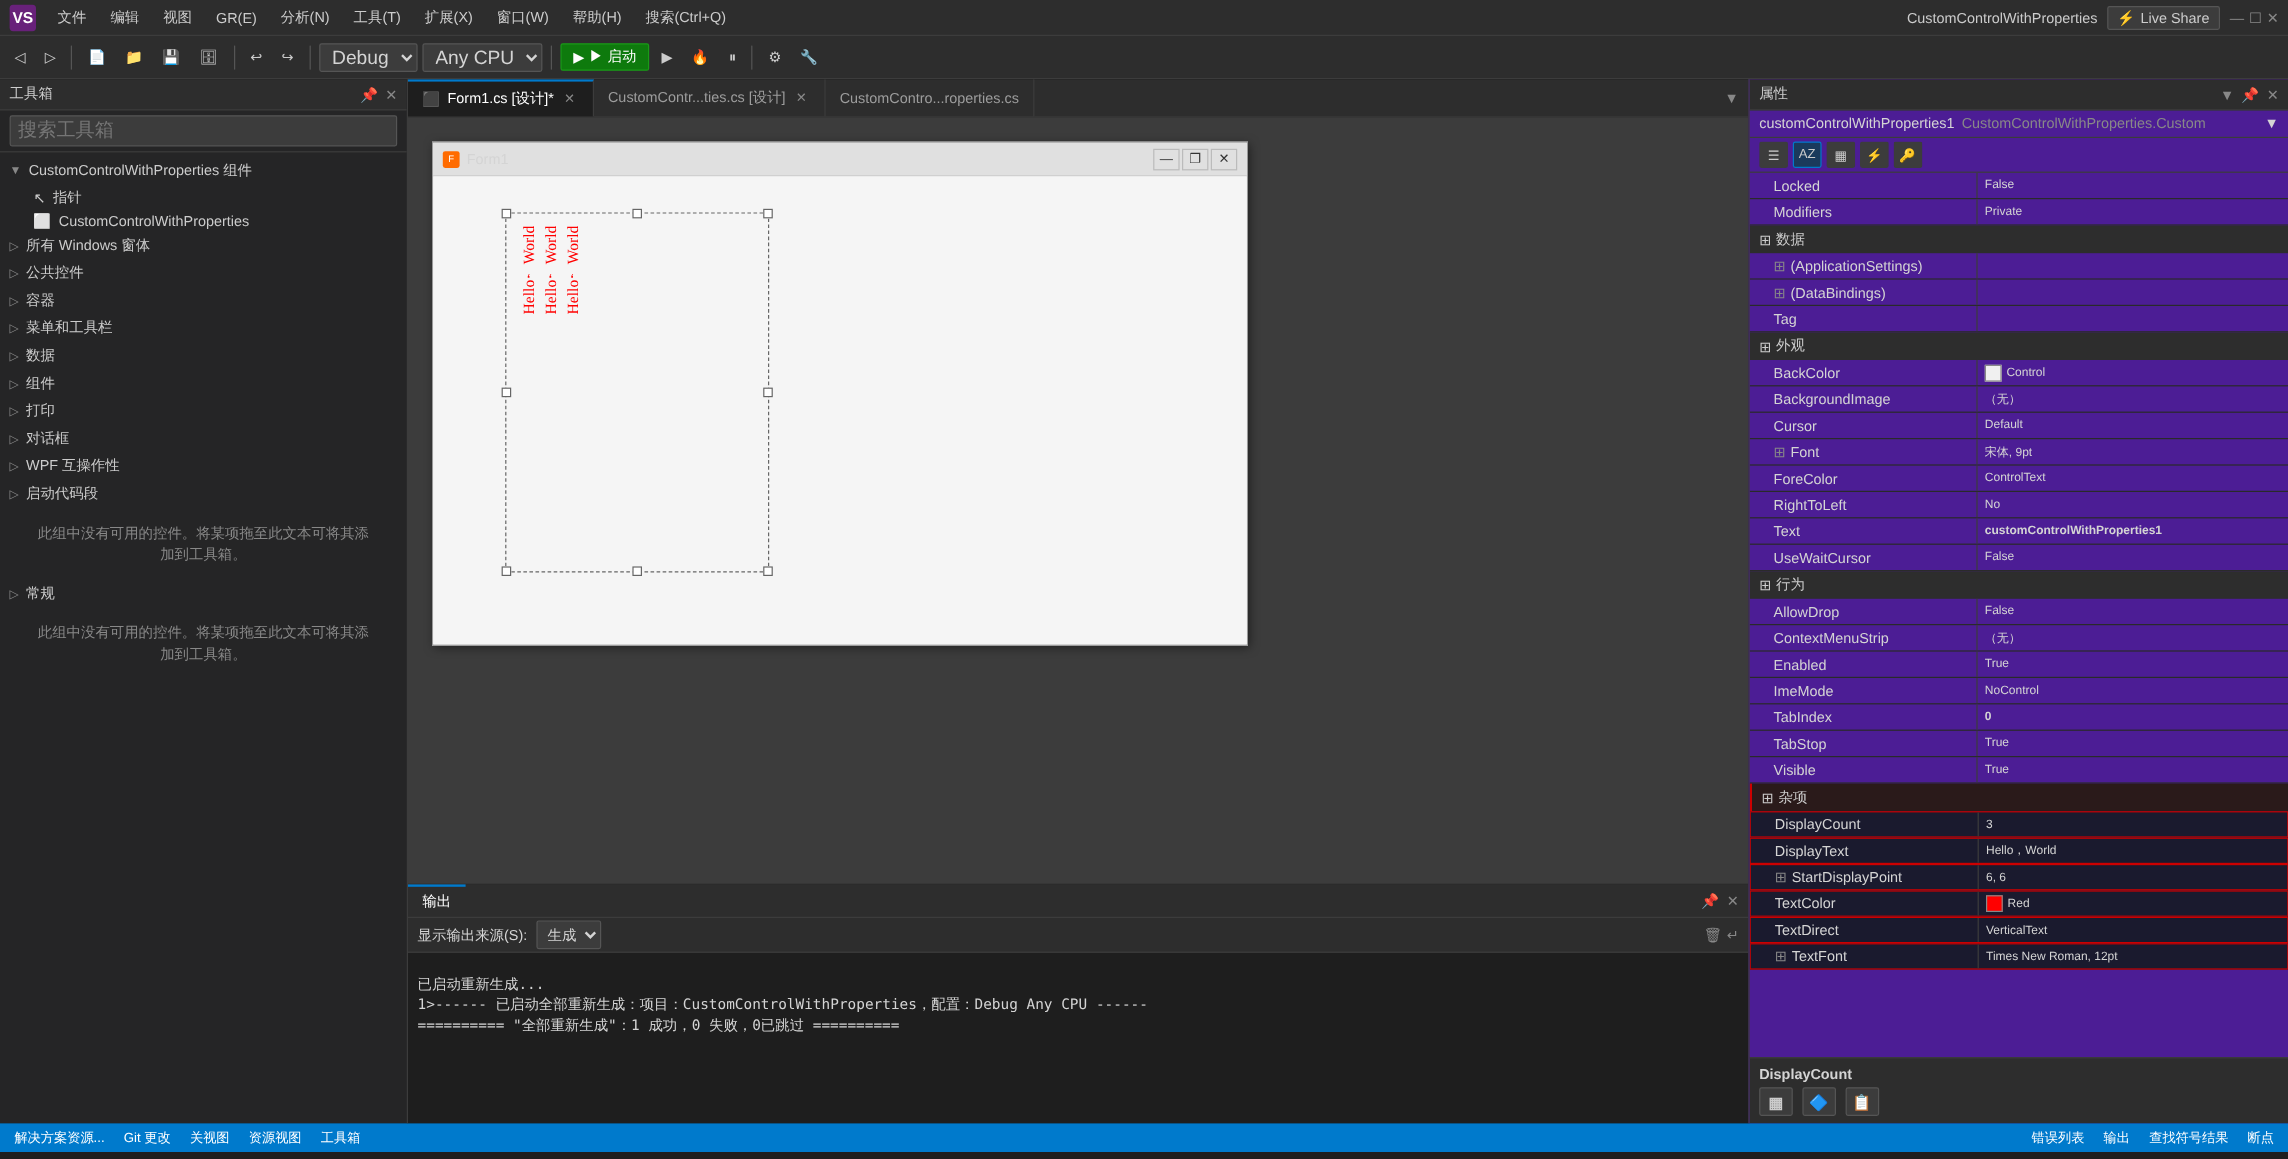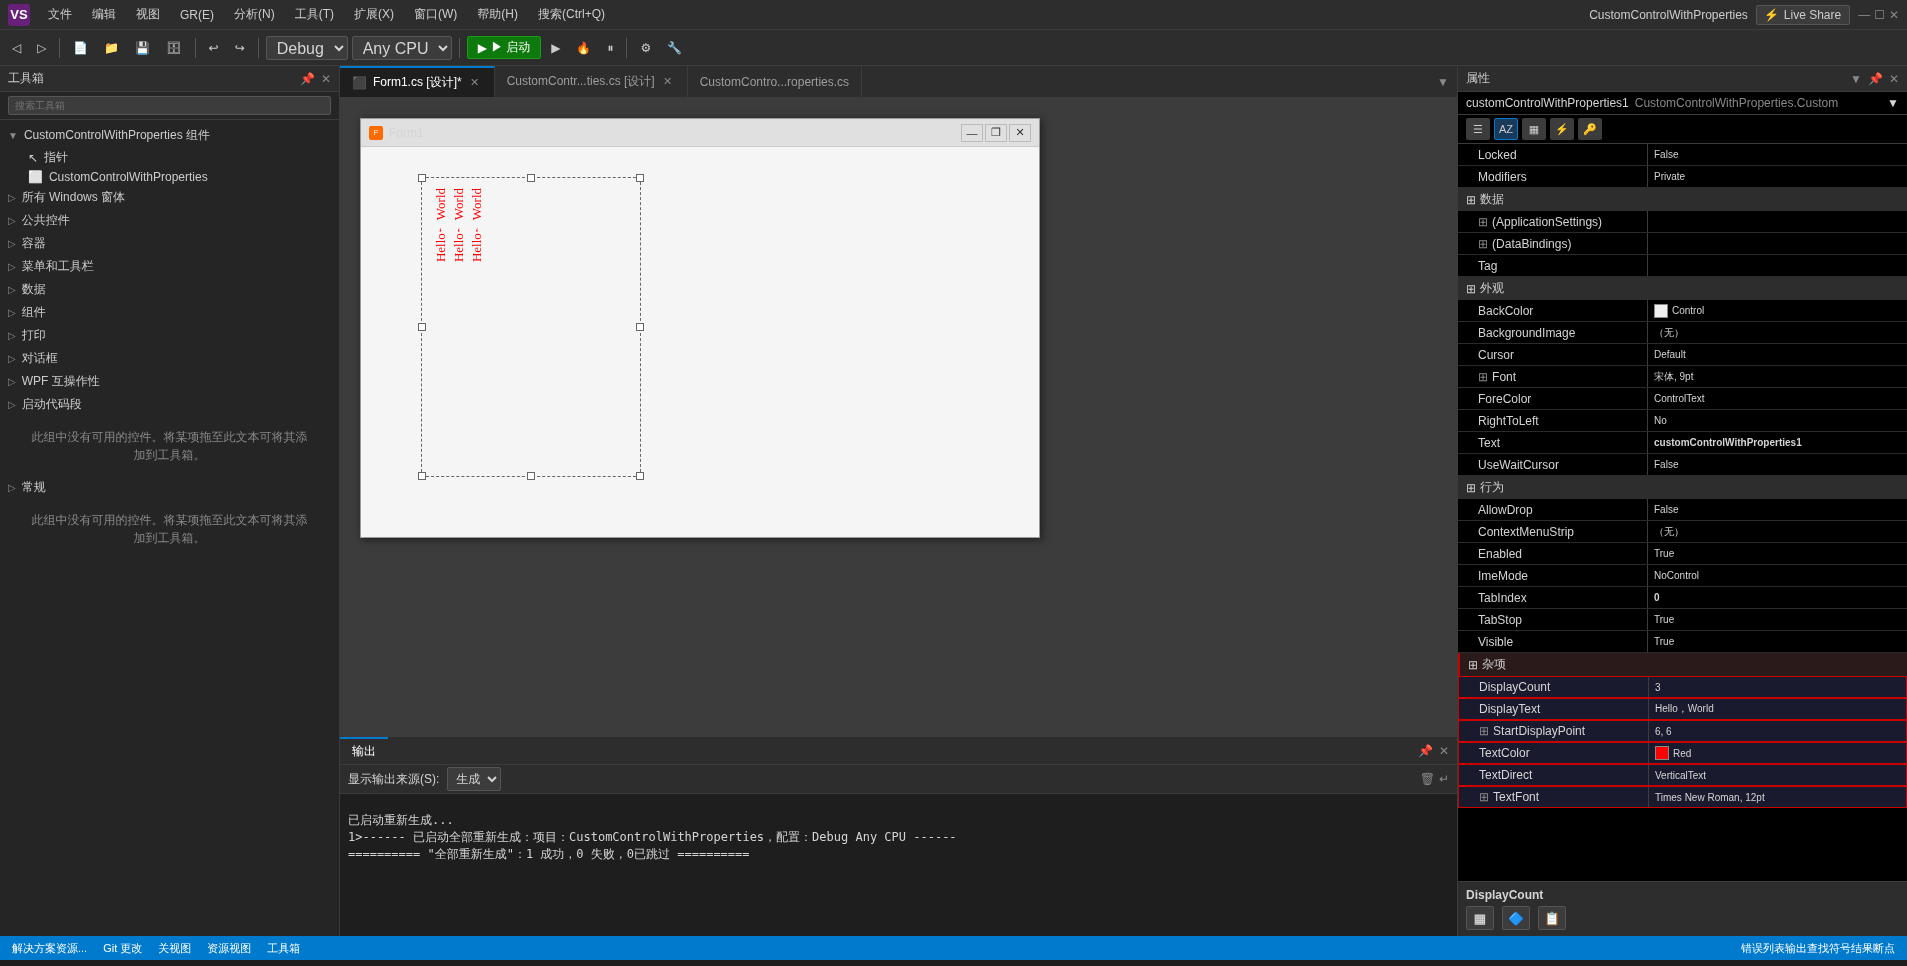--- a/index.html
+++ b/index.html
@@ -116,21 +116,21 @@
     .toolbox-search {
       padding: 4px 8px;
       border-bottom: 1px solid #3c3c3c;
     }
     .toolbox-search input {
       width: 100%;
       background: #3c3c3c;
       border: 1px solid #555;
       color: #d4d4d4;
       padding: 3px 6px;
-      font-size: 10px;
+      font-size: 16px;
       border-radius: 2px;
     }
     .toolbox-tree { overflow-y: auto; flex: 1; padding: 4px 0; }
     .tree-group-header {
       padding: 3px 8px;
       font-size: 12px;
       color: #ccc;
       cursor: pointer;
       display: flex; align-items: center; gap: 6px;
     }
@@ -328,26 +328,26 @@
     .status-bar {
       height: 24px;
       background: #007acc;
       display: flex;
       align-items: center;
       padding: 0 12px;
       font-size: 11px;
       color: white;
       gap: 16px;
     }
-    .status-bar-right { margin-left: auto; display: flex; gap: 0; align-items: center; }
+    .status-bar-right { margin-left: auto; display: flex; gap: 16px; align-items: center; }
 
     
     .properties-panel {
       width: 450px;
-      background: #000000;
+      background: #4c1d95;
       border-left: 1px solid #3c3c3c;
       display: flex;
       flex-direction: column;
       overflow: hidden;
     }
     .props-header {
       background: #2d2d2d;
       padding: 4px 8px;
       border-bottom: 1px solid #3c3c3c;
       display: flex;

